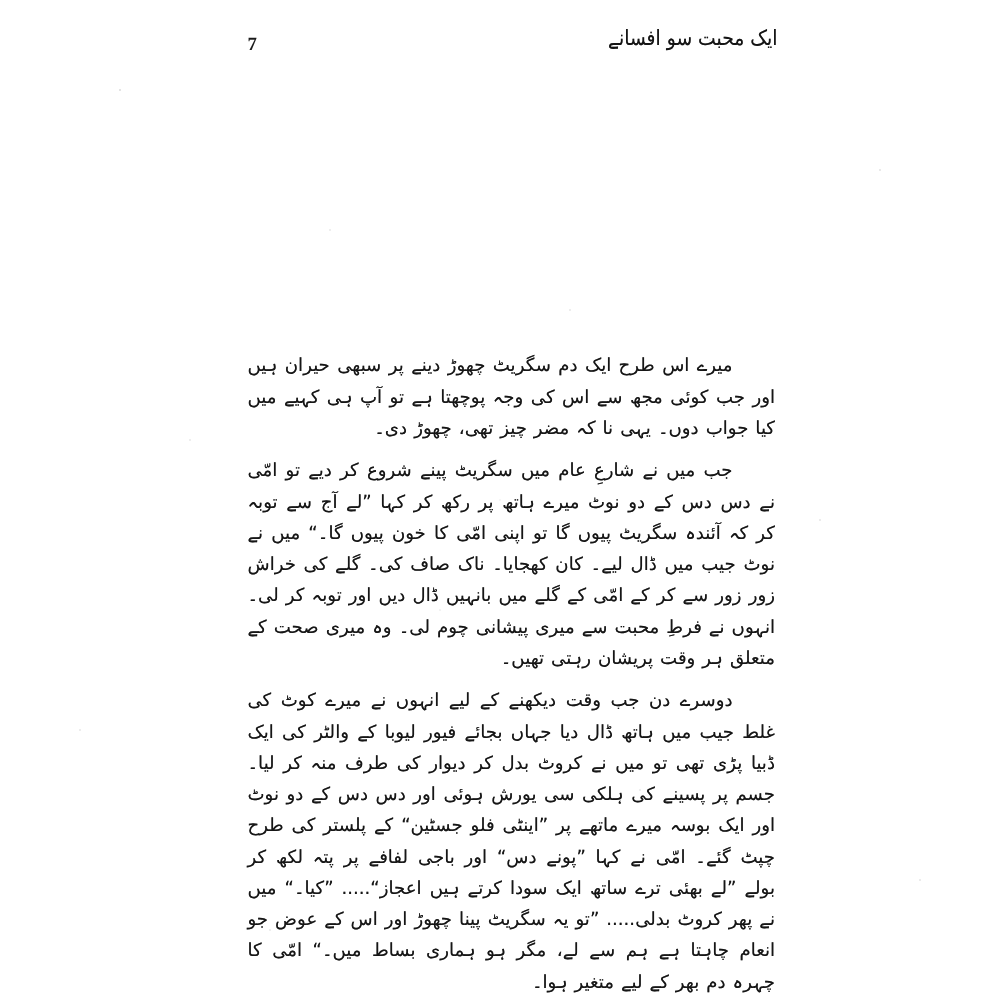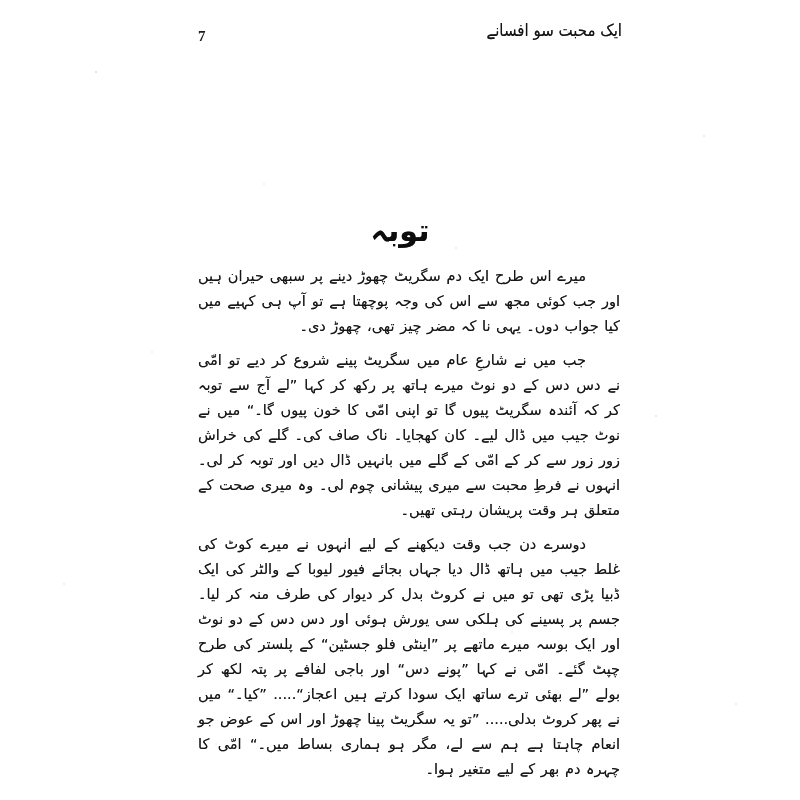--- a/index.html
+++ b/index.html
@@ -89,21 +89,21 @@
     font-size: 30px;
     font-weight: bold;
     line-height: 1.25;
     color: #0d0d0d;
     letter-spacing: -1px;
   }
 
   
   .text-column {
     position: absolute;
-    top: 264px;
+    top: 281px;
     right: 180px;
     width: 422px;
     direction: rtl;
     text-align: justify;
     text-align-last: justify;
   }
   .para {
     font-family: "DejaVu Sans", sans-serif;
     font-size: 14.5px;
     line-height: 25px;
@@ -127,21 +127,20 @@
 
 <div class="page-sheet">
 
   <div class="scan-noise"></div>
 
   <div class="running-head">
     <div class="folio">7</div>
     <div class="head-title">ایک محبت سو افسانے</div>
   </div>
 
-  <div class="story-title">توبہ</div>
 
   <div class="text-column">
     <p class="para">میرے اس طرح ایک دم سگریٹ چھوڑ دینے پر سبھی حیران ہیں اور جب کوئی مجھ سے اس کی وجہ پوچھتا ہے تو آپ ہی کہیے میں کیا جواب دوں۔ یہی نا کہ مضر چیز تھی، چھوڑ دی۔</p>
     <p class="para">جب میں نے شارعِ عام میں سگریٹ پینے شروع کر دیے تو امّی نے دس دس کے دو نوٹ میرے ہاتھ پر رکھ کر کہا ”لے آج سے توبہ کر کہ آئندہ سگریٹ پیوں گا تو اپنی امّی کا خون پیوں گا۔“ میں نے نوٹ جیب میں ڈال لیے۔ کان کھجایا۔ ناک صاف کی۔ گلے کی خراش زور زور سے کر کے امّی کے گلے میں بانہیں ڈال دیں اور توبہ کر لی۔ انہوں نے فرطِ محبت سے میری پیشانی چوم لی۔ وہ میری صحت کے متعلق ہر وقت پریشان رہتی تھیں۔</p>
     <p class="para">دوسرے دن جب وقت دیکھنے کے لیے انہوں نے میرے کوٹ کی غلط جیب میں ہاتھ ڈال دیا جہاں بجائے فیور لیوبا کے والٹر کی ایک ڈبیا پڑی تھی تو میں نے کروٹ بدل کر دیوار کی طرف منہ کر لیا۔ جسم پر پسینے کی ہلکی سی یورش ہوئی اور دس دس کے دو نوٹ اور ایک بوسہ میرے ماتھے پر ”اینٹی فلو جسٹین“ کے پلستر کی طرح چپٹ گئے۔ امّی نے کہا ”پونے دس“ اور باجی لفافے پر پتہ لکھ کر بولے ”لے بھئی ترے ساتھ ایک سودا کرتے ہیں اعجاز“..... ”کیا۔“ میں نے پھر کروٹ بدلی..... ”تو یہ سگریٹ پینا چھوڑ اور اس کے عوض جو انعام چاہتا ہے ہم سے لے، مگر ہو ہماری بساط میں۔“ امّی کا چہرہ دم بھر کے لیے متغیر ہوا۔</p>
 
   </div>
 
 </div>
 

